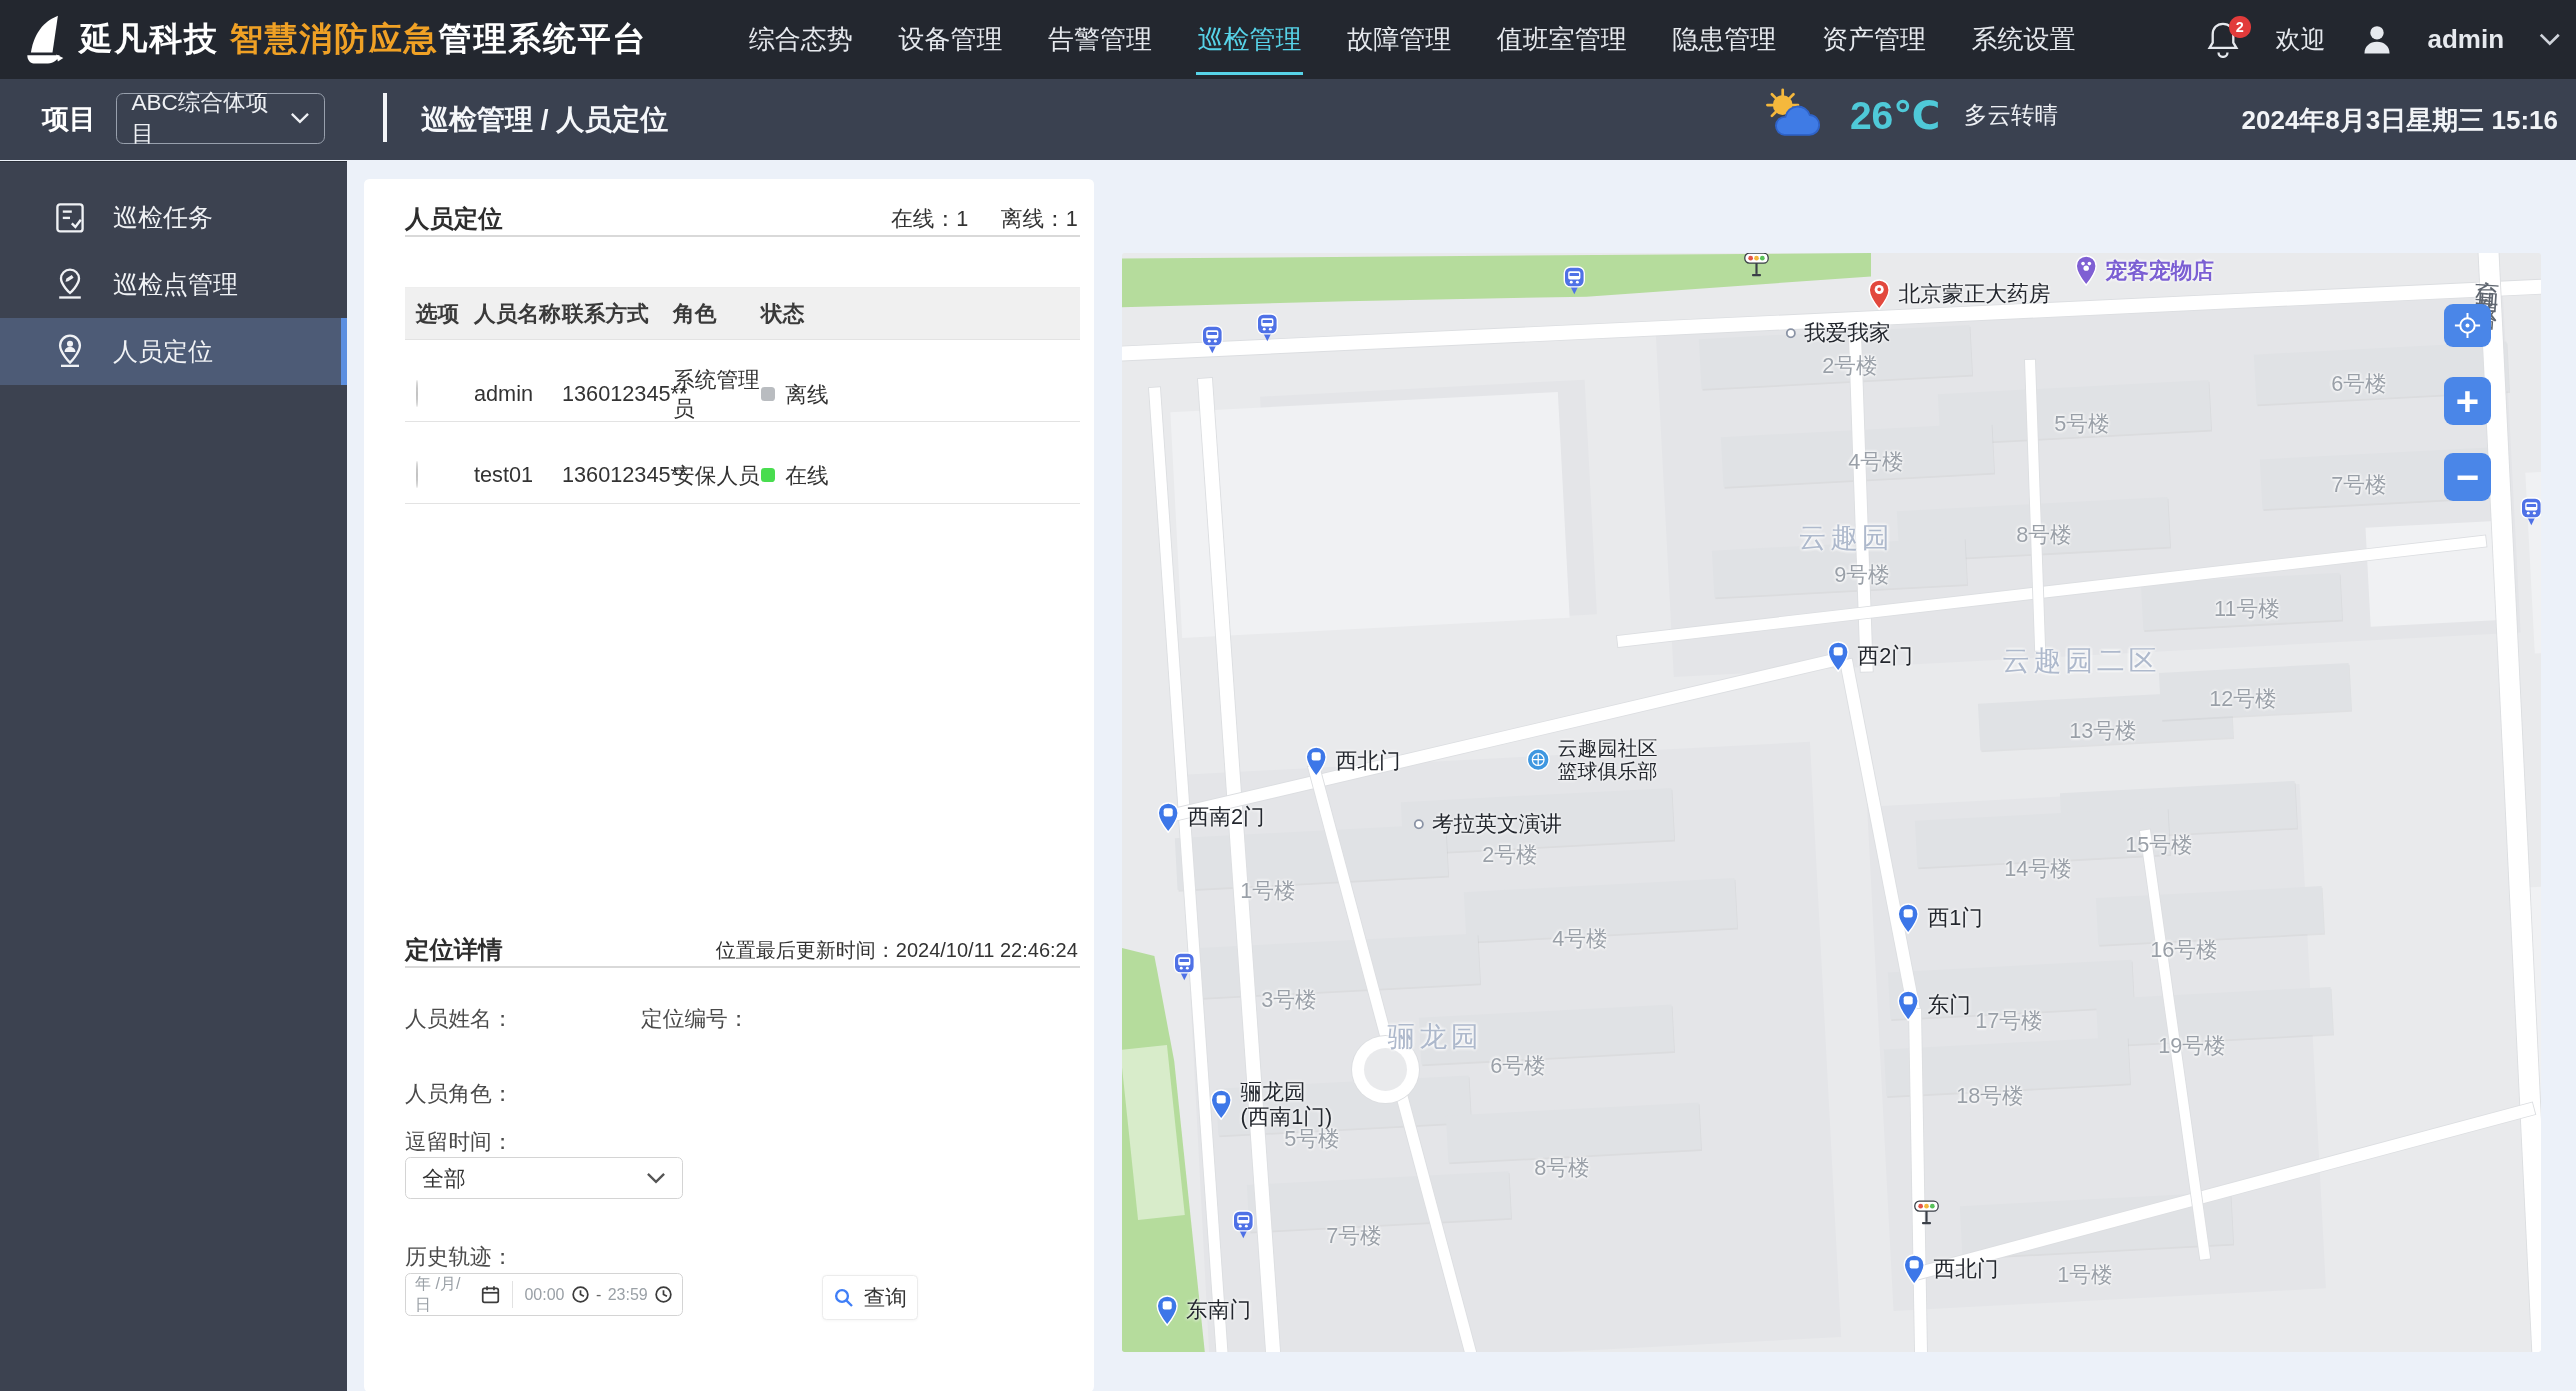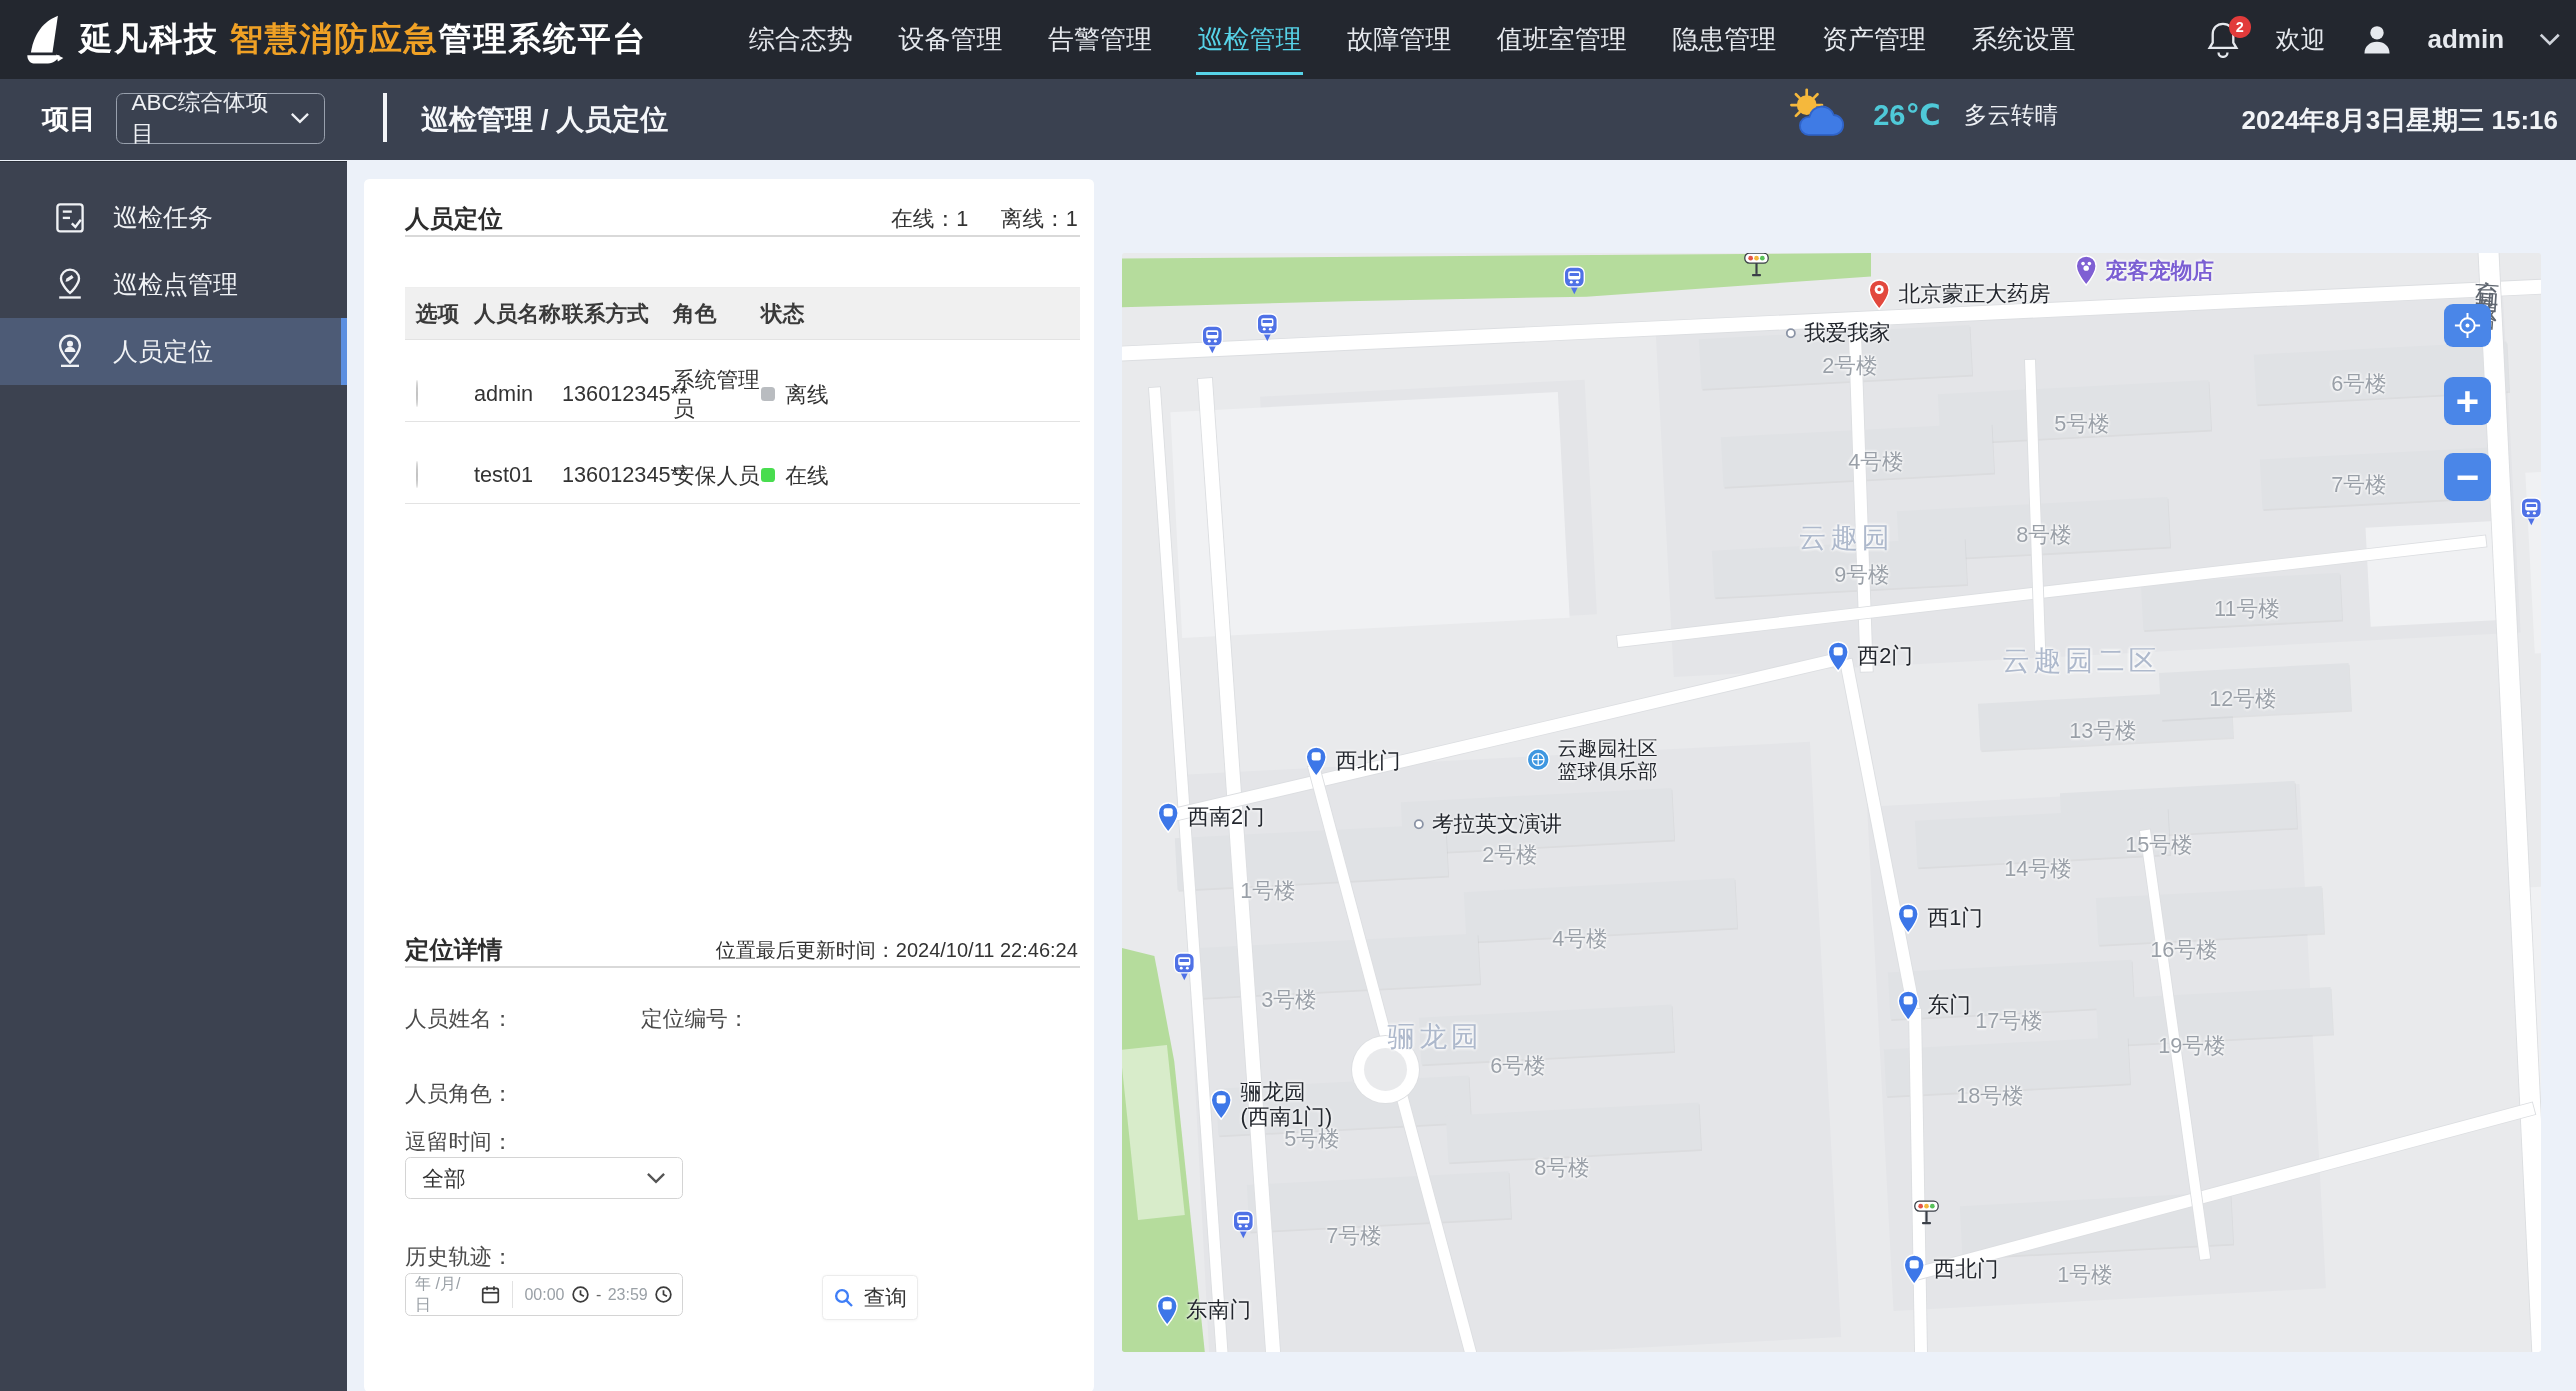--- a/index.html
+++ b/index.html
@@ -18,21 +18,21 @@
   .welcome{color:#e6e9ee;font-size:25px;}
   .uname{color:#e6e9ee;font-size:26px;font-weight:bold;}
   
   .bar2{position:absolute;left:0;top:79px;width:2576px;height:81px;background:#3a4150;}
   .proj-label{position:absolute;left:42px;top:21.7px;font-size:27px;font-weight:bold;color:#fff;}
   .proj-select{position:absolute;left:116px;top:13.5px;width:209px;height:51px;border:1.8px solid #98a0ad;border-radius:7.2px;display:flex;align-items:center;justify-content:space-between;padding:0 14.4px;box-sizing:border-box;cursor:pointer;}
   .proj-select span{color:#eef0f4;font-size:22.6px;}
   .bc-divider{position:absolute;left:383px;top:14.4px;width:3.6px;height:49px;background:#f2f4f7;}
   .breadcrumb{position:absolute;left:421px;top:21.7px;font-size:28px;font-weight:bold;color:#f5f7fa;}
   .weather{position:absolute;right:518px;top:9px;display:flex;align-items:center;gap:23.5px;}
-  .temp{color:#4fc9d8;font-size:29px;font-weight:bold;}
+  .temp{color:#4fc9d8;font-size:39px;font-weight:bold;}
   .cond{color:#eef0f4;font-size:23.5px;}
   .datetime{position:absolute;right:18px;top:23.5px;font-size:26px;font-weight:bold;color:#f2f4f7;}
   
   .sidebar{position:absolute;left:0;top:161px;width:347px;height:1231px;background:#3c4250;border-top:0.9px solid rgba(0,0,0,.28);}
   .side-item{position:relative;height:67px;display:flex;align-items:center;gap:25px;padding-left:52px;cursor:pointer;}
   .side-item .lbl{color:#f0f2f5;font-size:25px;}
   .side-item.active{background:#4d5b76;}
   .side-item.active::after{content:"";position:absolute;right:0;top:0;width:6.3px;height:100%;background:#5c8fe0;}
   .side-list{padding-top:21.7px;}
   

